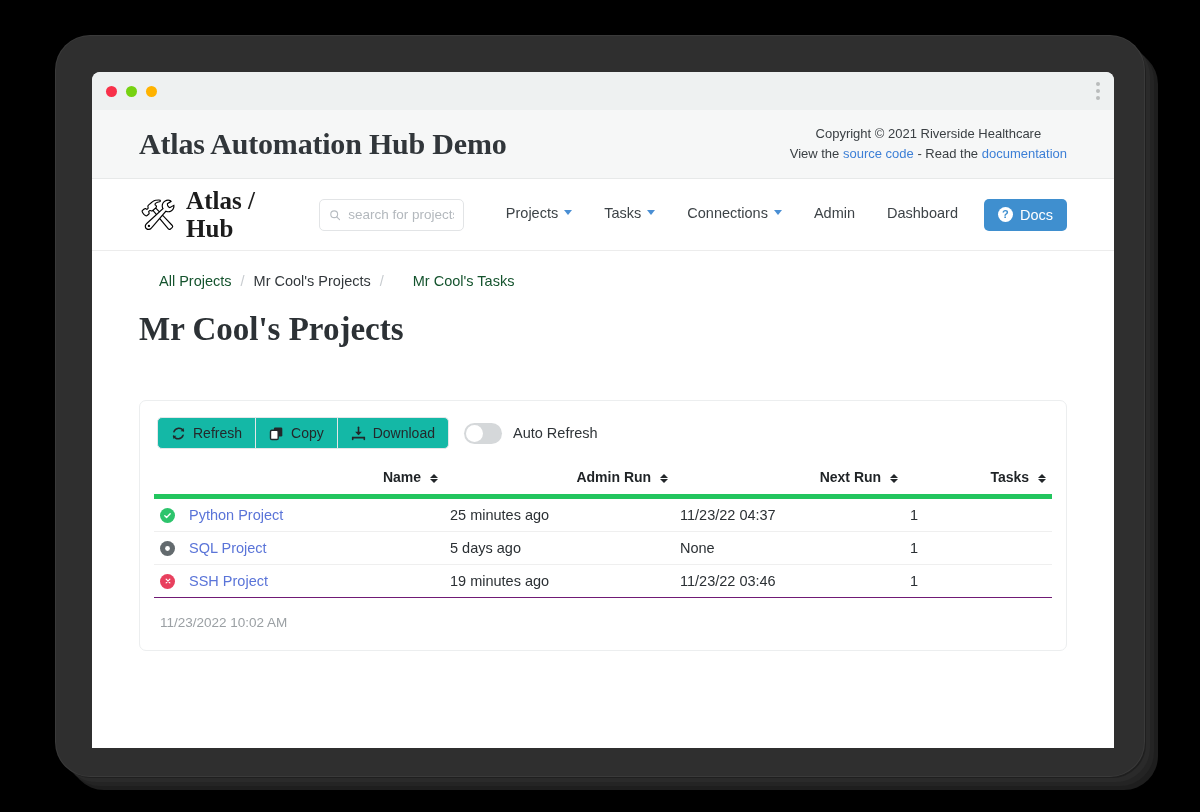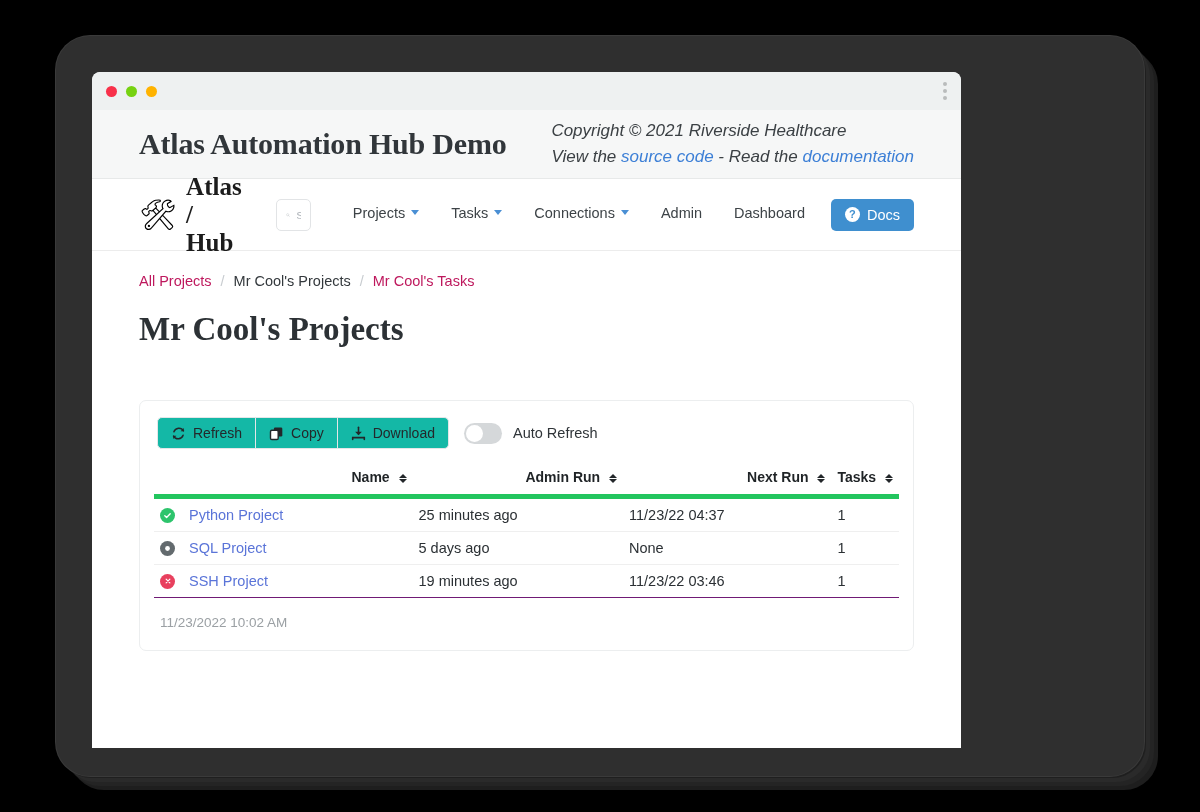--- a/index.html
+++ b/index.html
@@ -25,21 +25,21 @@
       0 0 0 1px #3a3a3a,
       2px 2px 0 0 #1f1f1f,
       6px 6px 0 0 #2a2a2a,
       10px 10px 0 0 #242424,
       14px 14px 0 0 #1e1e1e;
   }
   .device-inner {
     position: absolute;
     left: 36px;
     top: 36px;
-    width: 869px;
+    width: 1022px;
     height: 676px;
     background: #ffffff;
     border-radius: 8px 8px 0 0;
     overflow: hidden;
   }
 
   
   .titlebar {
     height: 38px;
     background: #eef1f1;
@@ -79,25 +79,24 @@
     padding: 0 47px 0 47px;
   }
   .site-title {
     font-family: "Liberation Serif", serif;
     font-weight: bold;
     font-size: 30px;
     color: #31363a;
     letter-spacing: -0.2px;
   }
   .copy-block {
-    text-align: left;
-    font-size: 17px;
+    text-align: center;
+    font-size: 13px;
     color: #3b4044;
     line-height: 1.55;
-    font-style: italic;
   }
   .copy-block a { color: #3c7fd6; text-decoration: none; }
 
   
   .navbar {
     height: 72px;
     display: flex;
     align-items: center;
     padding: 0 47px;
     border-bottom: 1px solid #ececec;
@@ -189,21 +188,21 @@
   
   .content { padding: 22px 47px 0 47px; }
 
   .breadcrumb {
     display: flex;
     align-items: center;
     gap: 9px;
     font-size: 14.5px;
     margin-bottom: 22px;
   }
-  .breadcrumb a { color: #be185d; text-decoration: none; }
+  .breadcrumb a { color: #14532d; text-decoration: none; margin-left: 20px; }
   .breadcrumb .cur { color: #33383c; }
   .breadcrumb .sep { color: #c8ccd0; }
 
   .page-title {
     font-family: "Liberation Serif", serif;
     font-weight: bold;
     font-size: 33px;
     color: #2c3135;
     margin-bottom: 52px;
   }

